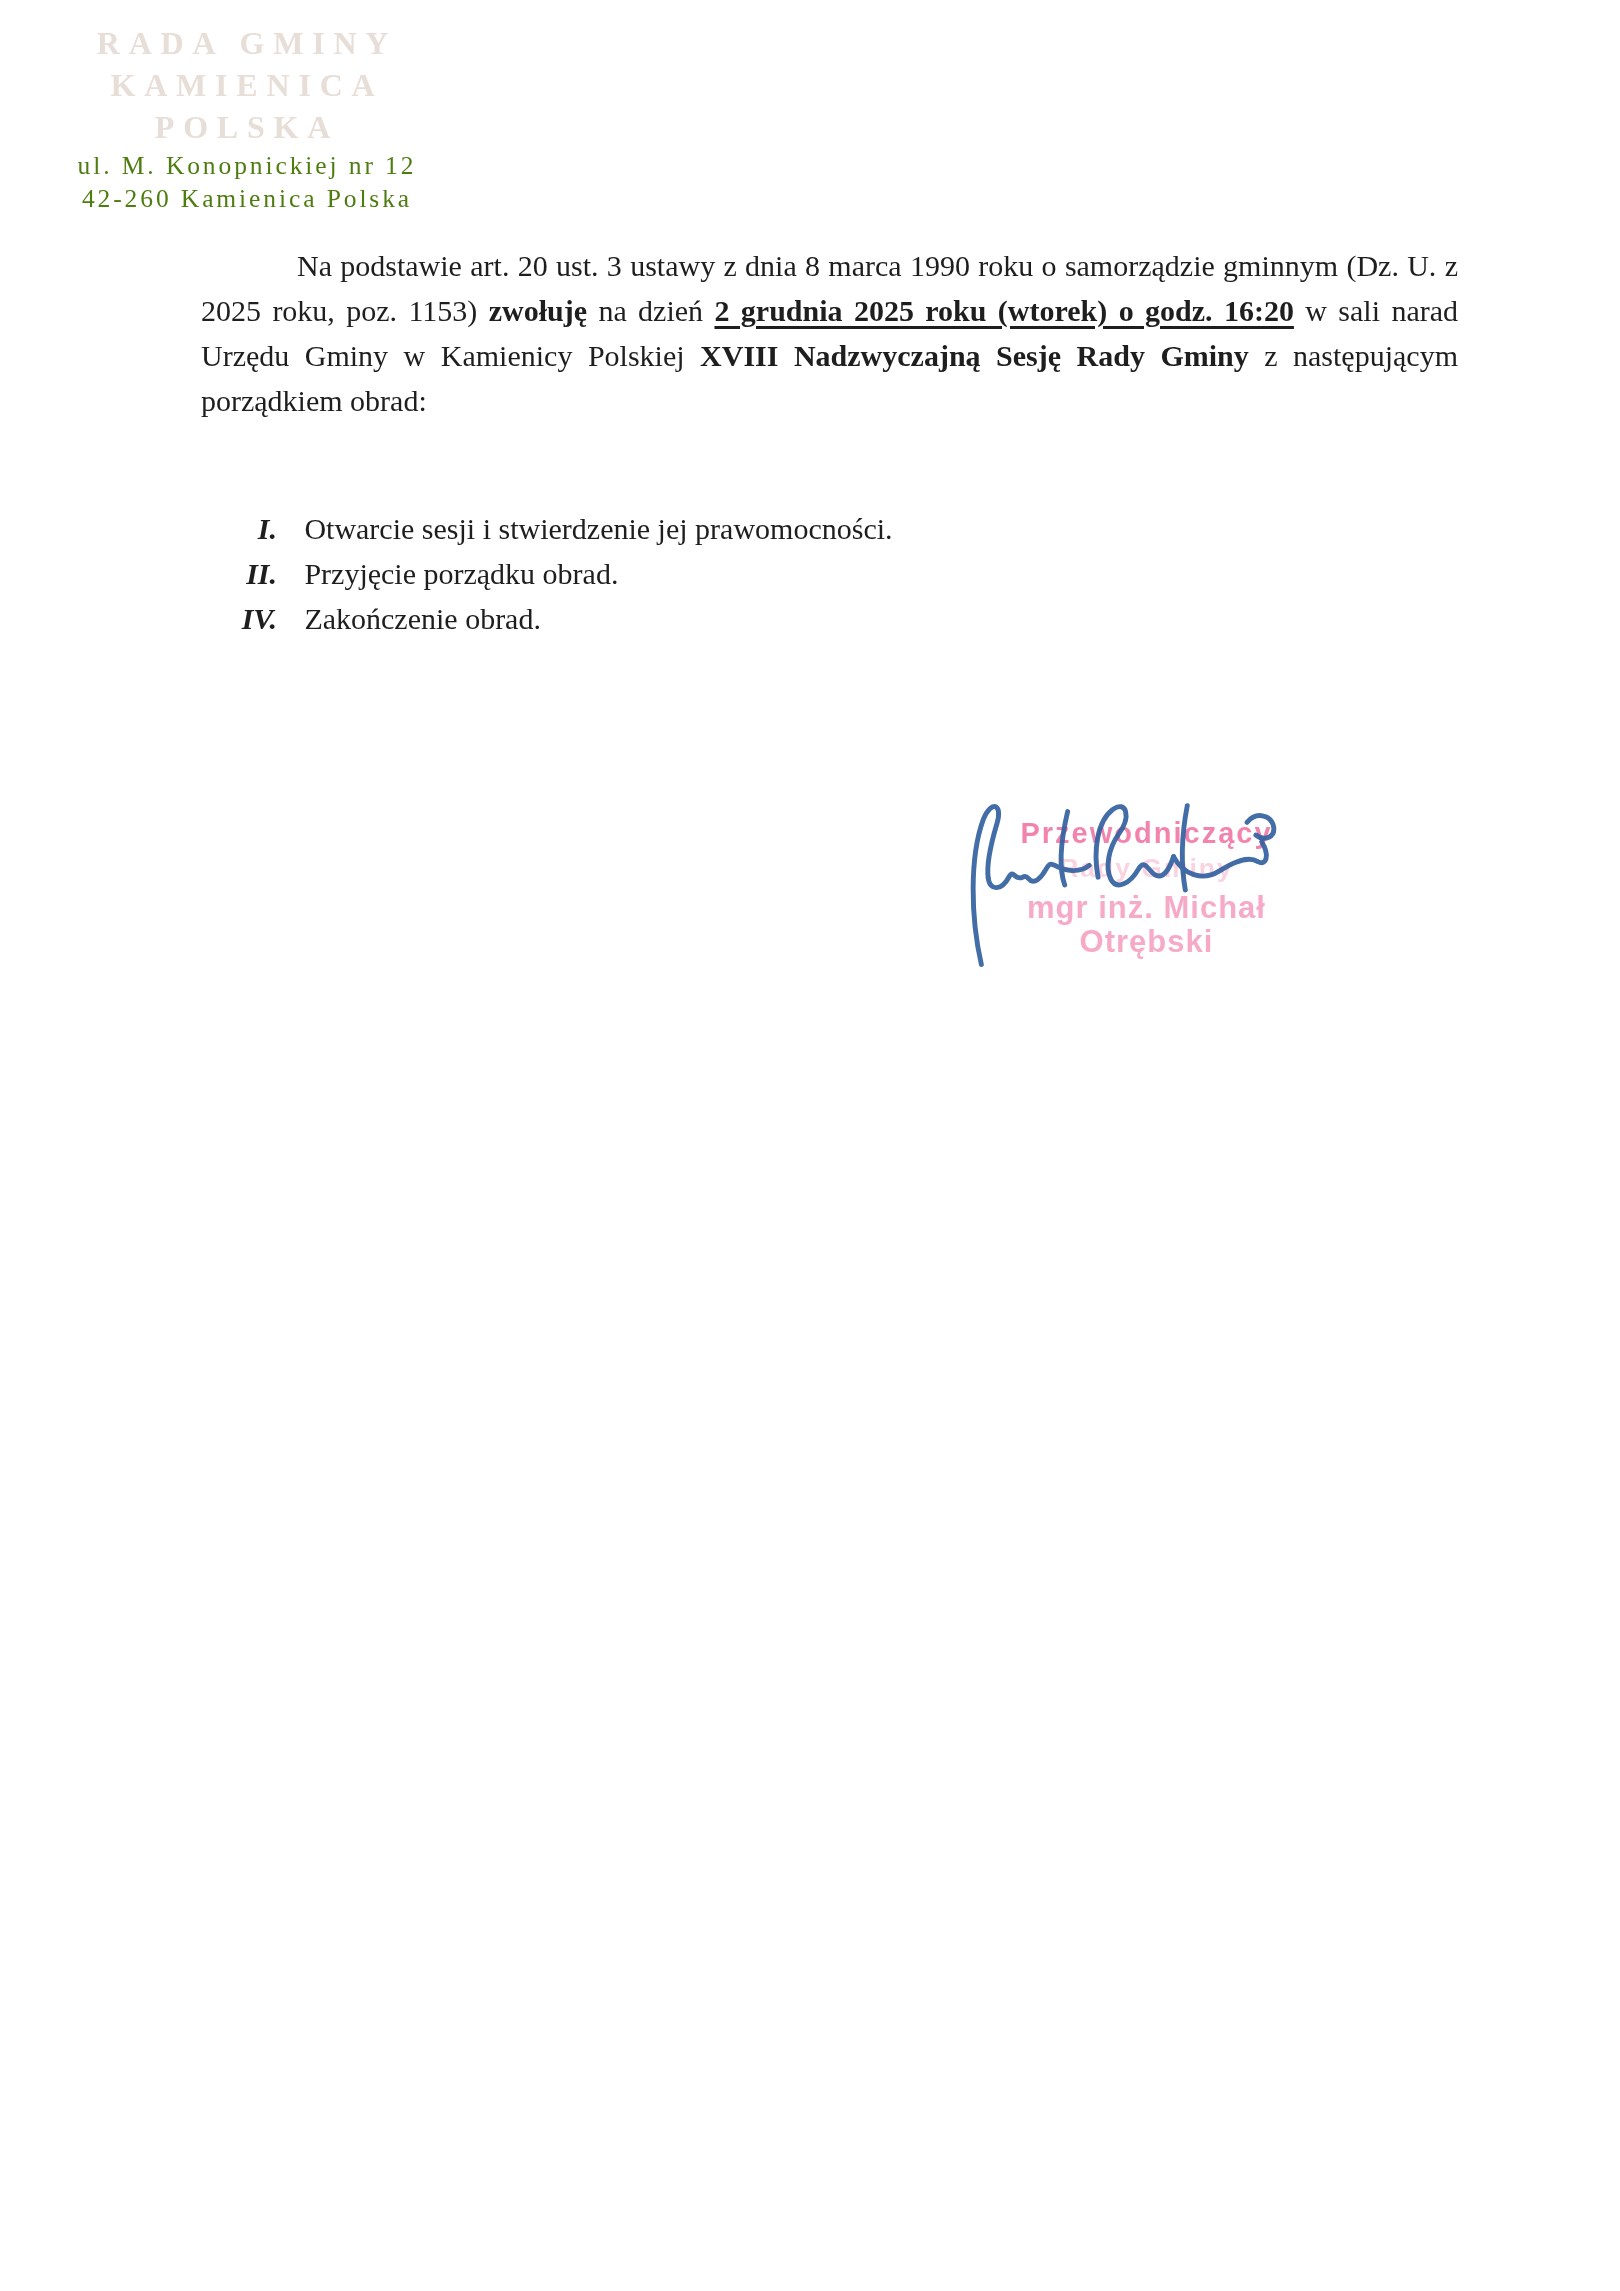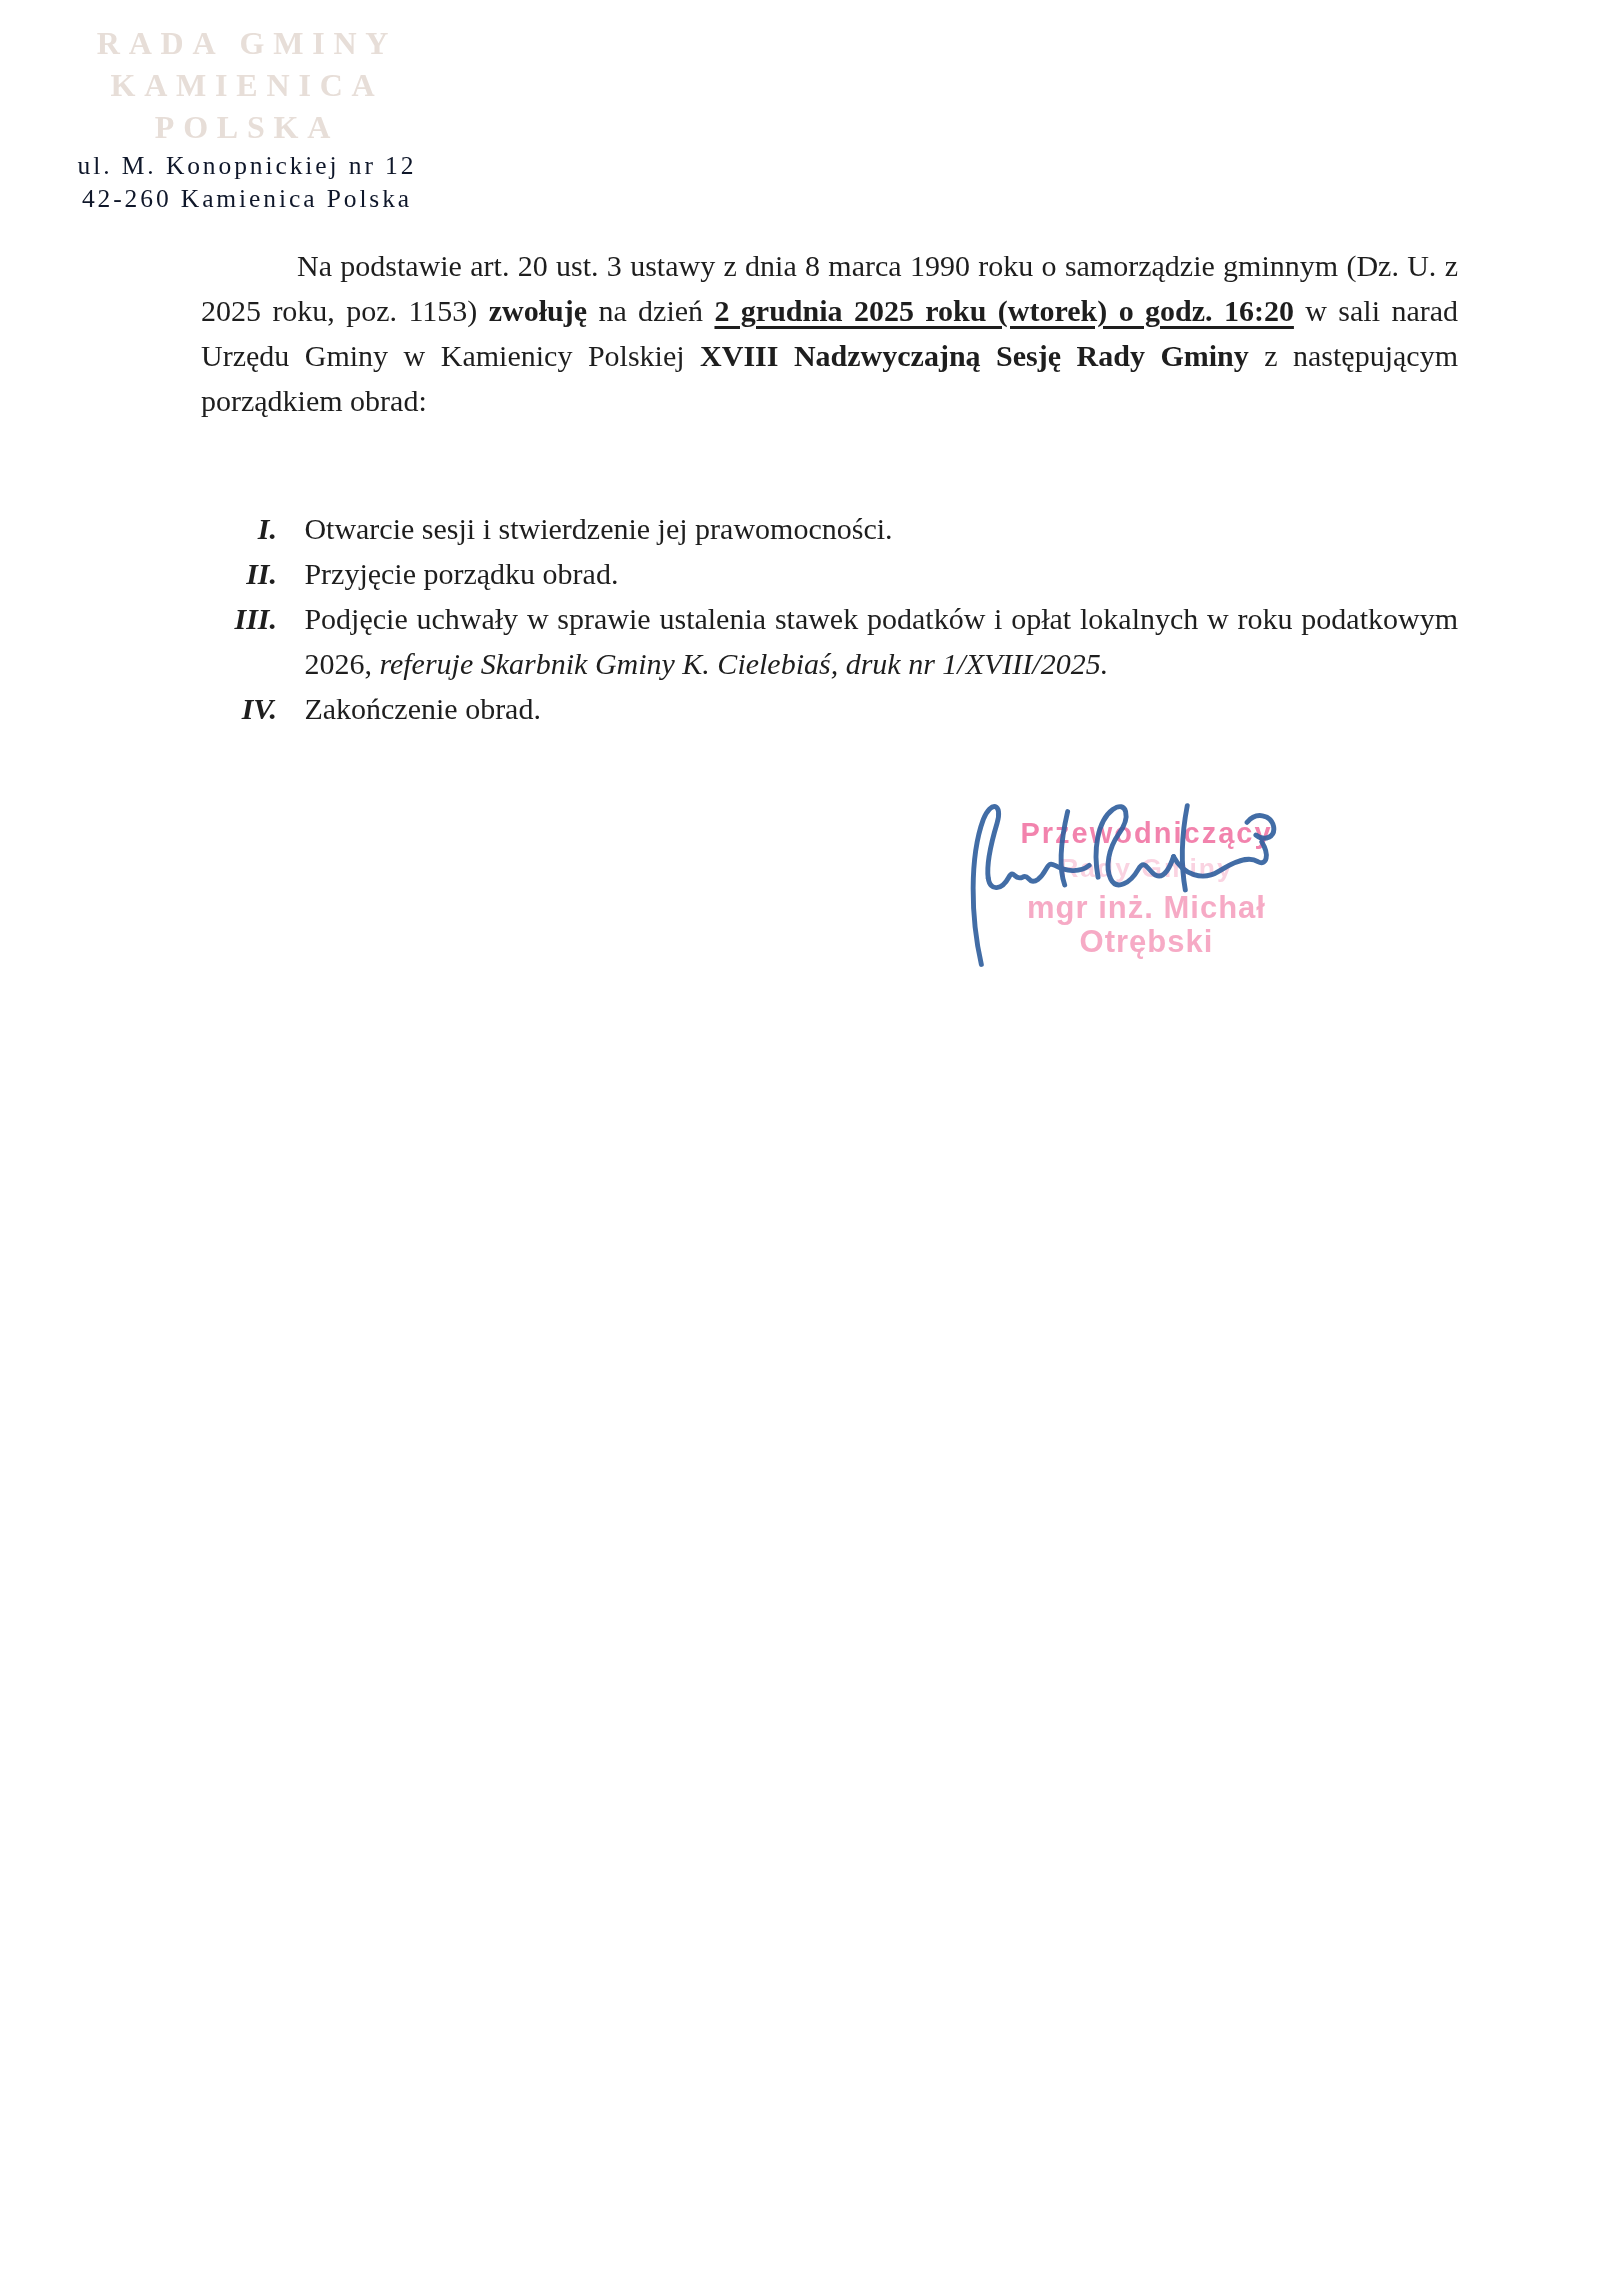--- a/index.html
+++ b/index.html
@@ -14,21 +14,21 @@
   }
   
   .corner-stamp{
     position:absolute;left:51px;top:22px;width:392px;
     text-align:center;
     color:#e7ded8;
     line-height:1.32;
     user-select:none;
   }
   .corner-stamp .cs-big{font-size:32px;letter-spacing:8.8px;font-weight:bold;}
-  .corner-stamp .cs-small{font-size:25.5px;letter-spacing:2.9px;color:#0f172a;}
+  .corner-stamp .cs-small{font-size:25.5px;letter-spacing:2.9px;color:#4d7c0f;}
   
   .dateline{
     position:absolute;top:133px;right:163px;
     font-size:30px;
   }
   
   .intro{
     position:absolute;left:201px;top:243px;width:1257px;
     font-size:30px;line-height:45px;
     text-align:justify;
@@ -92,24 +92,20 @@
   <div class="agenda">
     <div class="agenda-item">
       <div class="agenda-num">I.</div>
       <div class="agenda-text">Otwarcie sesji i stwierdzenie jej prawomocności.</div>
     </div>
     <div class="agenda-item">
       <div class="agenda-num">II.</div>
       <div class="agenda-text">Przyjęcie porządku obrad.</div>
     </div>
     <div class="agenda-item">
-      <div class="agenda-num">III.</div>
-      <div class="agenda-text"><span>Podjęcie uchwały w sprawie ustalenia stawek podatków i opłat lokalnych w roku podatkowym 2026, </span><span class="it">referuje Skarbnik Gminy K. Cielebiaś, druk nr 1/XVIII/2025.</span></div>
-    </div>
-    <div class="agenda-item">
       <div class="agenda-num">IV.</div>
       <div class="agenda-text">Zakończenie obrad.</div>
     </div>
   </div>
 
   <div class="sig-stamp">
     <div class="ps-1">Przewodniczący</div>
     <div class="ps-2">Rady Gminy</div>
     <div class="ps-3">mgr inż. Michał Otrębski</div>
   </div>

